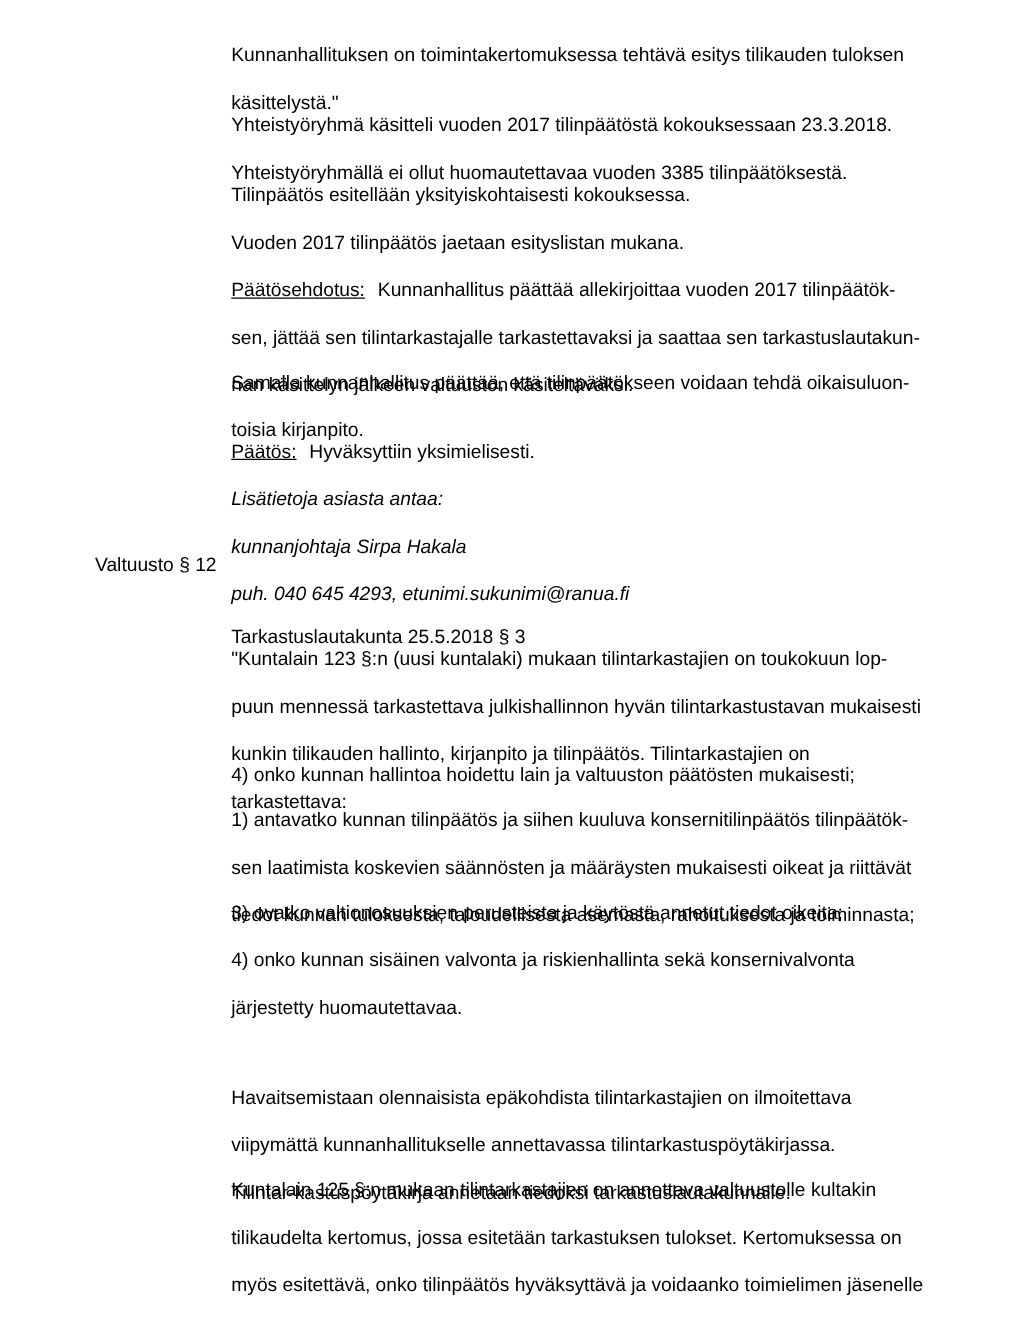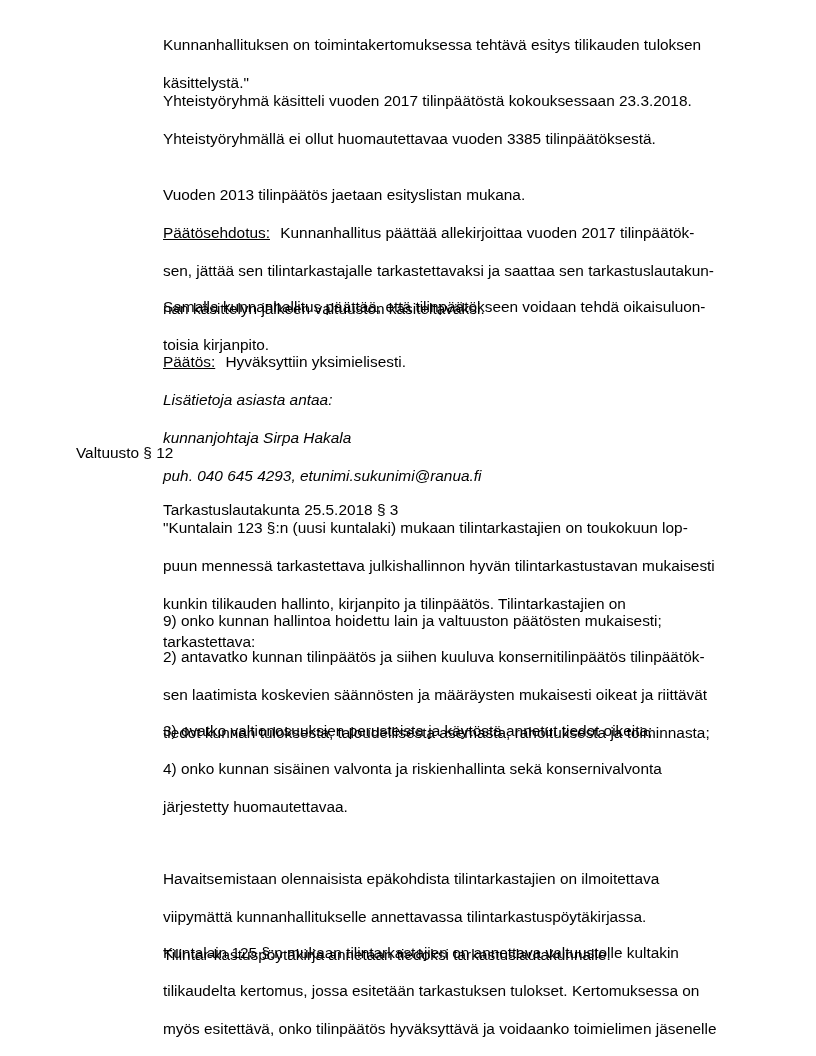--- a/index.html
+++ b/index.html
@@ -28,21 +28,21 @@
       position: absolute;
       left: 163px;
       width: 590px;
       white-space: pre-line;
     }
     .section-head {
       position: absolute;
       left: 76px;
       white-space: nowrap;
     }
-    .line { display: block; white-space: nowrap; }
+    .line { display: block; white-space: nowrap; margin-left: 22px; }
     .label {
       font-weight: normal;
       text-decoration: underline;
       margin-right: 6px;
     }
   </style>
 </head>
 <body>
 
 <div class="page">
@@ -50,23 +50,26 @@
   <div class="block" style="top:16px;">
     <span class="line">Kunnanhallituksen on toimintakertomuksessa tehtävä esitys tilikauden tuloksen</span>
     <span class="line">käsittelystä."</span>
   </div>
 
   <div class="block" style="top:72px;">
     <span class="line">Yhteistyöryhmä käsitteli vuoden 2017 tilinpäätöstä kokouksessaan 23.3.2018.</span>
     <span class="line">Yhteistyöryhmällä ei ollut huomautettavaa vuoden 3385 tilinpäätöksestä.</span>
   </div>
 
+  <div class="block" style="top:128px;">
+    <span class="line">Tilinpäätös esitellään yksityiskohtaisesti kokouksessa.</span>
+  </div>
 
   <div class="block" style="top:166px;">
-    <span class="line">Vuoden 2013 tilinpäätös jaetaan esityslistan mukana.</span>
+    <span class="line">Vuoden 2017 tilinpäätös jaetaan esityslistan mukana.</span>
   </div>
 
   <div class="block" style="top:204px;">
     <span class="line"><span class="label">Päätösehdotus:</span> <span>Kunnanhallitus päättää allekirjoittaa vuoden 2017 tilinpäätök-</span></span>
     <span class="line">sen, jättää sen tilintarkastajalle tarkastettavaksi ja saattaa sen tarkastuslautakun-</span>
     <span class="line">nan käsittelyn jälkeen valtuuston käsiteltäväksi.</span>
   </div>
 
   <div class="block" style="top:278px;">
     <span class="line">Samalla kunnanhallitus päättää, että tilinpäätökseen voidaan tehdä oikaisuluon-</span>
@@ -90,25 +93,25 @@
   </div>
 
   <div class="block" style="top:499px;">
     <span class="line">"Kuntalain 123 §:n (uusi kuntalaki) mukaan tilintarkastajien on toukokuun lop-</span>
     <span class="line">puun mennessä tarkastettava julkishallinnon hyvän tilintarkastustavan mukaisesti</span>
     <span class="line">kunkin tilikauden hallinto, kirjanpito ja tilinpäätös. Tilintarkastajien on</span>
     <span class="line">tarkastettava:</span>
   </div>
 
   <div class="block" style="top:592px;">
-    <span class="line">9) onko kunnan hallintoa hoidettu lain ja valtuuston päätösten mukaisesti;</span>
+    <span class="line">4) onko kunnan hallintoa hoidettu lain ja valtuuston päätösten mukaisesti;</span>
   </div>
 
   <div class="block" style="top:628px;">
-    <span class="line">2) antavatko kunnan tilinpäätös ja siihen kuuluva konsernitilinpäätös tilinpäätök-</span>
+    <span class="line">1) antavatko kunnan tilinpäätös ja siihen kuuluva konsernitilinpäätös tilinpäätök-</span>
     <span class="line">sen laatimista koskevien säännösten ja määräysten mukaisesti oikeat ja riittävät</span>
     <span class="line">tiedot kunnan tuloksesta, taloudellisesta asemasta, rahoituksesta ja toiminnasta;</span>
   </div>
 
   <div class="block" style="top:702px;">
     <span class="line">3) ovatko valtionosuuksien perusteista ja käytöstä annetut tiedot oikeita;</span>
     <span class="line">4) onko kunnan sisäinen valvonta ja riskienhallinta sekä konsernivalvonta</span>
     <span class="line">järjestetty huomautettavaa.</span>
   </div>
 

